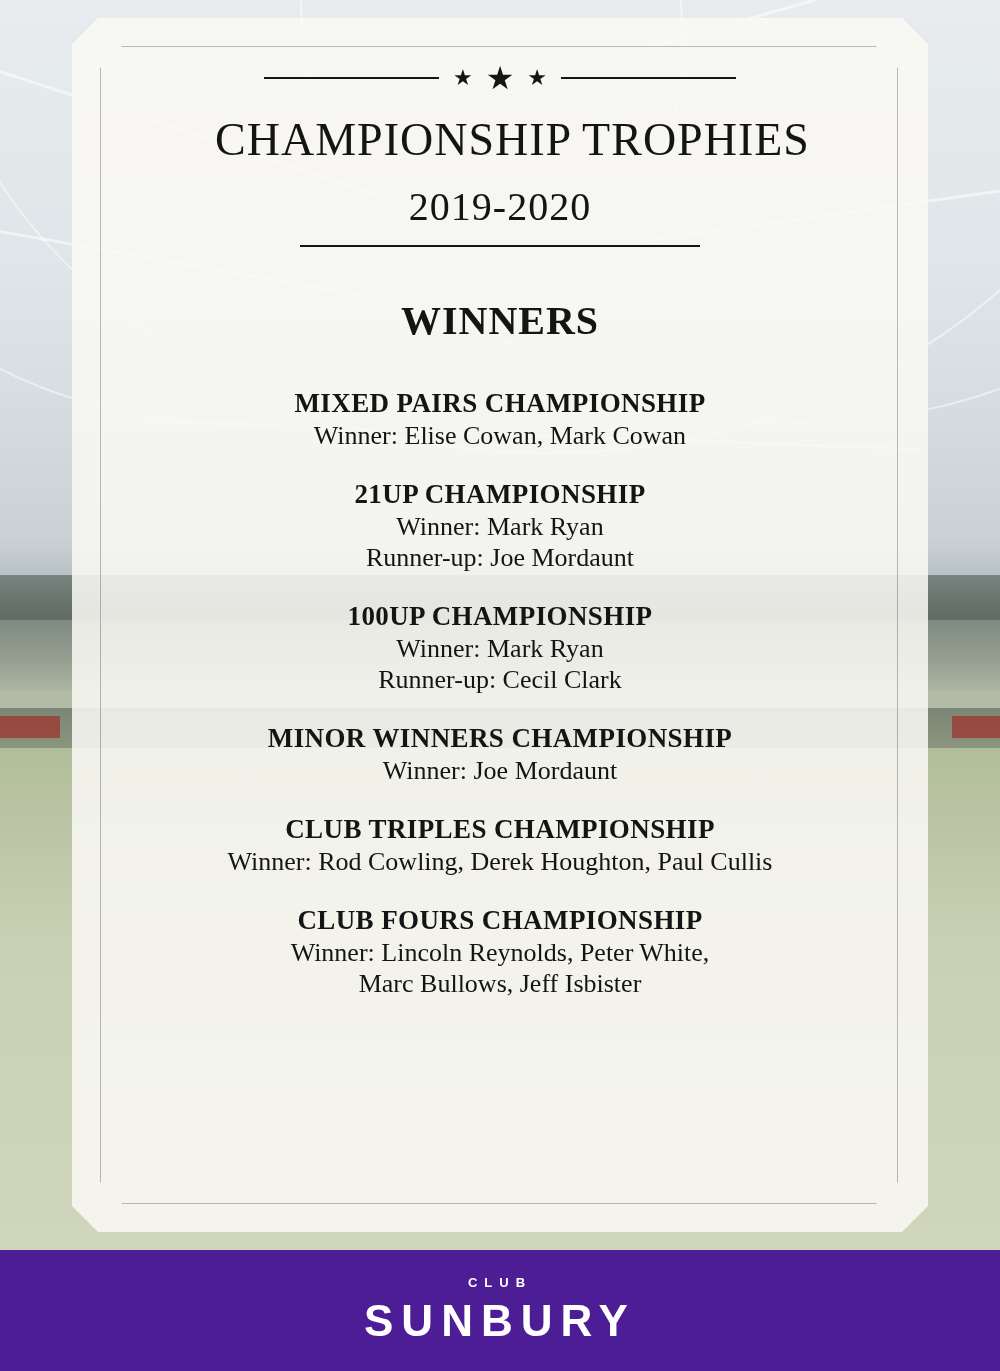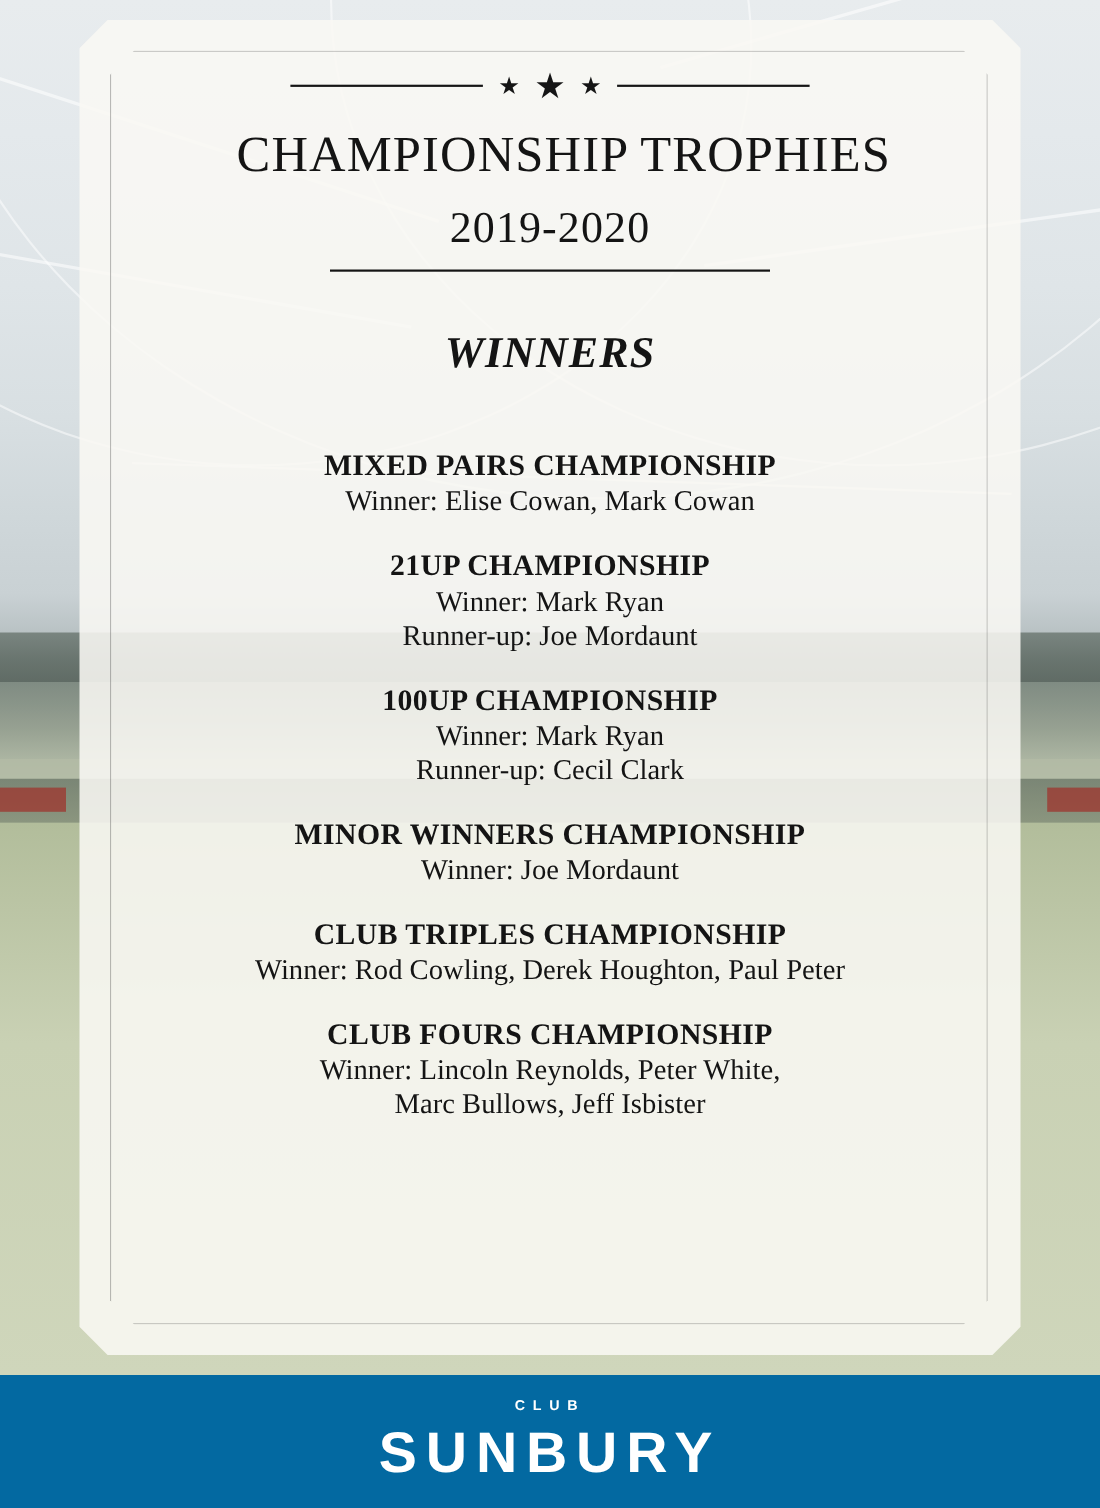--- a/index.html
+++ b/index.html
@@ -179,29 +179,28 @@
     line-height: 1.1;
   }
   .underline {
     width: 400px;
     height: 2px;
     background: #151515;
     margin: 16px auto 0 auto;
   }
   .winners {
     font-size: 40px;
-    font-style: italic;
     font-weight: 700;
     letter-spacing: 1px;
     margin-top: 50px;
   }
 
   
   .list {
-    margin-top: 64px;
+    margin-top: 44px;
   }
   .entry { margin-bottom: 28px; }
   .entry:last-child { margin-bottom: 0; }
   .entry-title {
     font-size: 27px;
     font-weight: 700;
     letter-spacing: .4px;
     line-height: 1.18;
   }
   .entry-line {
@@ -209,36 +208,36 @@
     line-height: 1.2;
   }
 
   
   .footer {
     position: absolute;
     left: 0;
     bottom: 0;
     width: 1000px;
     height: 121px;
-    background: #0369a1;
+    background: #4c1d95;
     color: #ffffff;
     display: flex;
     flex-direction: column;
     align-items: center;
     justify-content: center;
     font-family: "Liberation Sans", sans-serif;
   }
   .footer-club {
     font-size: 13px;
     letter-spacing: 7px;
     font-weight: 700;
     margin-bottom: 6px;
   }
   .footer-name {
-    font-size: 52px;
+    font-size: 44px;
     letter-spacing: 8px;
     font-weight: 700;
   }
 </style>
 </head>
 <body>
 
 <div class="poster">
 
   <div class="bg">
@@ -299,21 +298,21 @@
         <div class="entry-line">Runner-up: Cecil Clark</div>
       </div>
 
       <div class="entry">
         <div class="entry-title">MINOR WINNERS CHAMPIONSHIP</div>
         <div class="entry-line">Winner: Joe Mordaunt</div>
       </div>
 
       <div class="entry">
         <div class="entry-title">CLUB TRIPLES CHAMPIONSHIP</div>
-        <div class="entry-line">Winner: Rod Cowling, Derek Houghton, Paul Peter</div>
+        <div class="entry-line">Winner: Rod Cowling, Derek Houghton, Paul Cullis</div>
       </div>
 
       <div class="entry">
         <div class="entry-title">CLUB FOURS CHAMPIONSHIP</div>
         <div class="entry-line">Winner: Lincoln Reynolds, Peter White,</div>
         <div class="entry-line">Marc Bullows, Jeff Isbister</div>
       </div>
 
     </div>
   </div>

